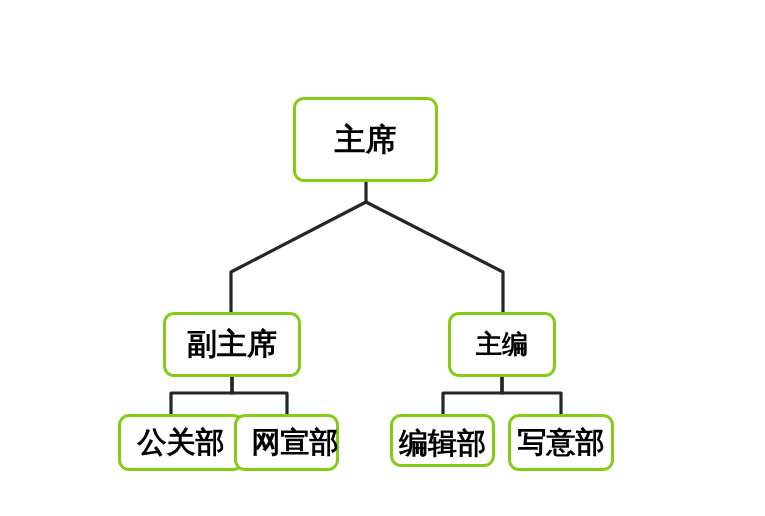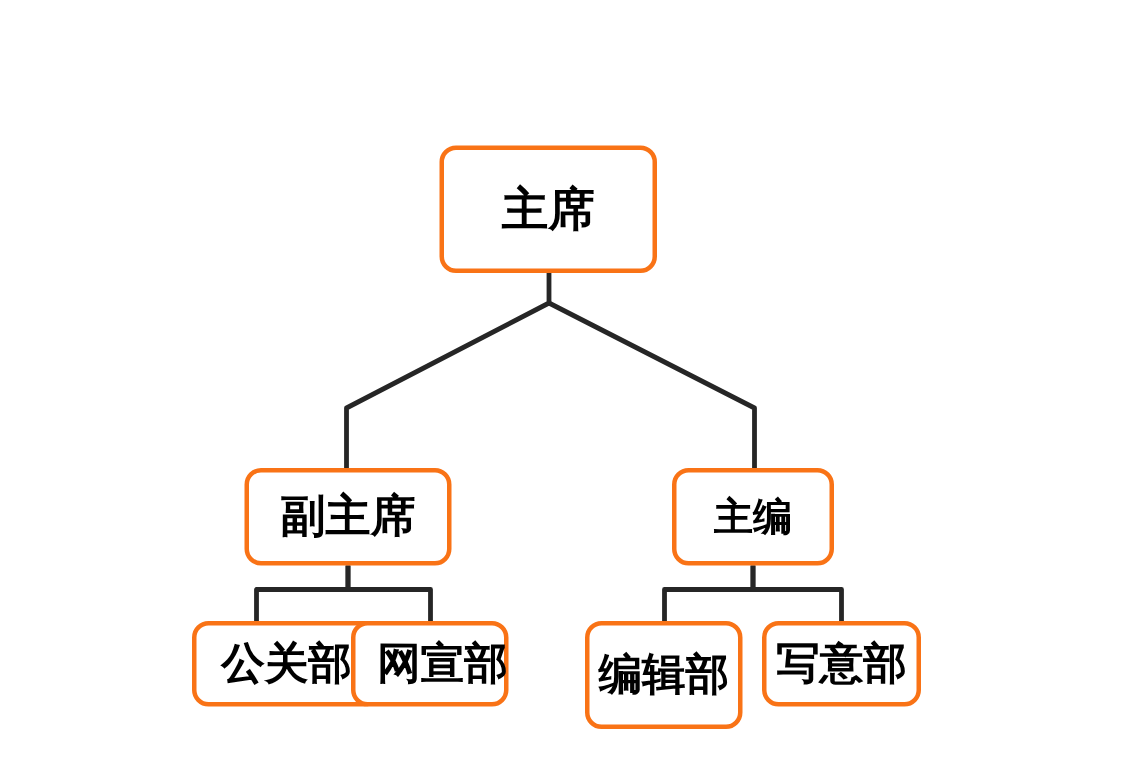--- a/index.html
+++ b/index.html
@@ -26,35 +26,35 @@
     fill: none;
     stroke: #262626;
     stroke-width: 3.2;
     stroke-linejoin: round;
     stroke-linecap: butt;
   }
   .node {
     position: absolute;
     box-sizing: border-box;
     background: #ffffff;
-    border: 3px solid #f97316;
+    border: 3px solid #84cc16;
     border-radius: 11px;
     display: flex;
     align-items: center;
     justify-content: center;
     color: #000000;
     font-weight: bold;
     white-space: nowrap;
   }
   .node-chairman       { left: 293px; top:  97px; width: 145px; height: 85px; font-size: 31px; }
   .node-vice-chairman  { left: 163px; top: 312px; width: 138px; height: 65px; font-size: 30px; }
   .node-chief-editor   { left: 448px; top: 312px; width: 108px; height: 65px; font-size: 26px; }
-  .node-pr-dept        { left: 128px; top: 414px; width: 126px; height: 57px; font-size: 29px; }
+  .node-pr-dept        { left: 118px; top: 414px; width: 126px; height: 57px; font-size: 29px; }
   .node-web-publicity  { left: 234px; top: 414px; width: 105px; height: 57px; font-size: 29px; padding-left: 17px; }
-  .node-editorial-dept { left: 390px; top: 414px; width: 105px; height: 72px; font-size: 29px; }
+  .node-editorial-dept { left: 390px; top: 414px; width: 105px; height: 53px; font-size: 29px; align-items: flex-end; }
   .node-freehand-dept  { left: 508px; top: 414px; width: 106px; height: 57px; font-size: 29px; text-align: right; }
 </style>
 </head>
 <body>
 
 <div class="canvas">
 
   <svg class="connectors" viewBox="0 0 765 516" xmlns="http://www.w3.org/2000/svg">
 
     <path d="M 366 182 L 366 202 L 231 272 L 231 313"></path>

